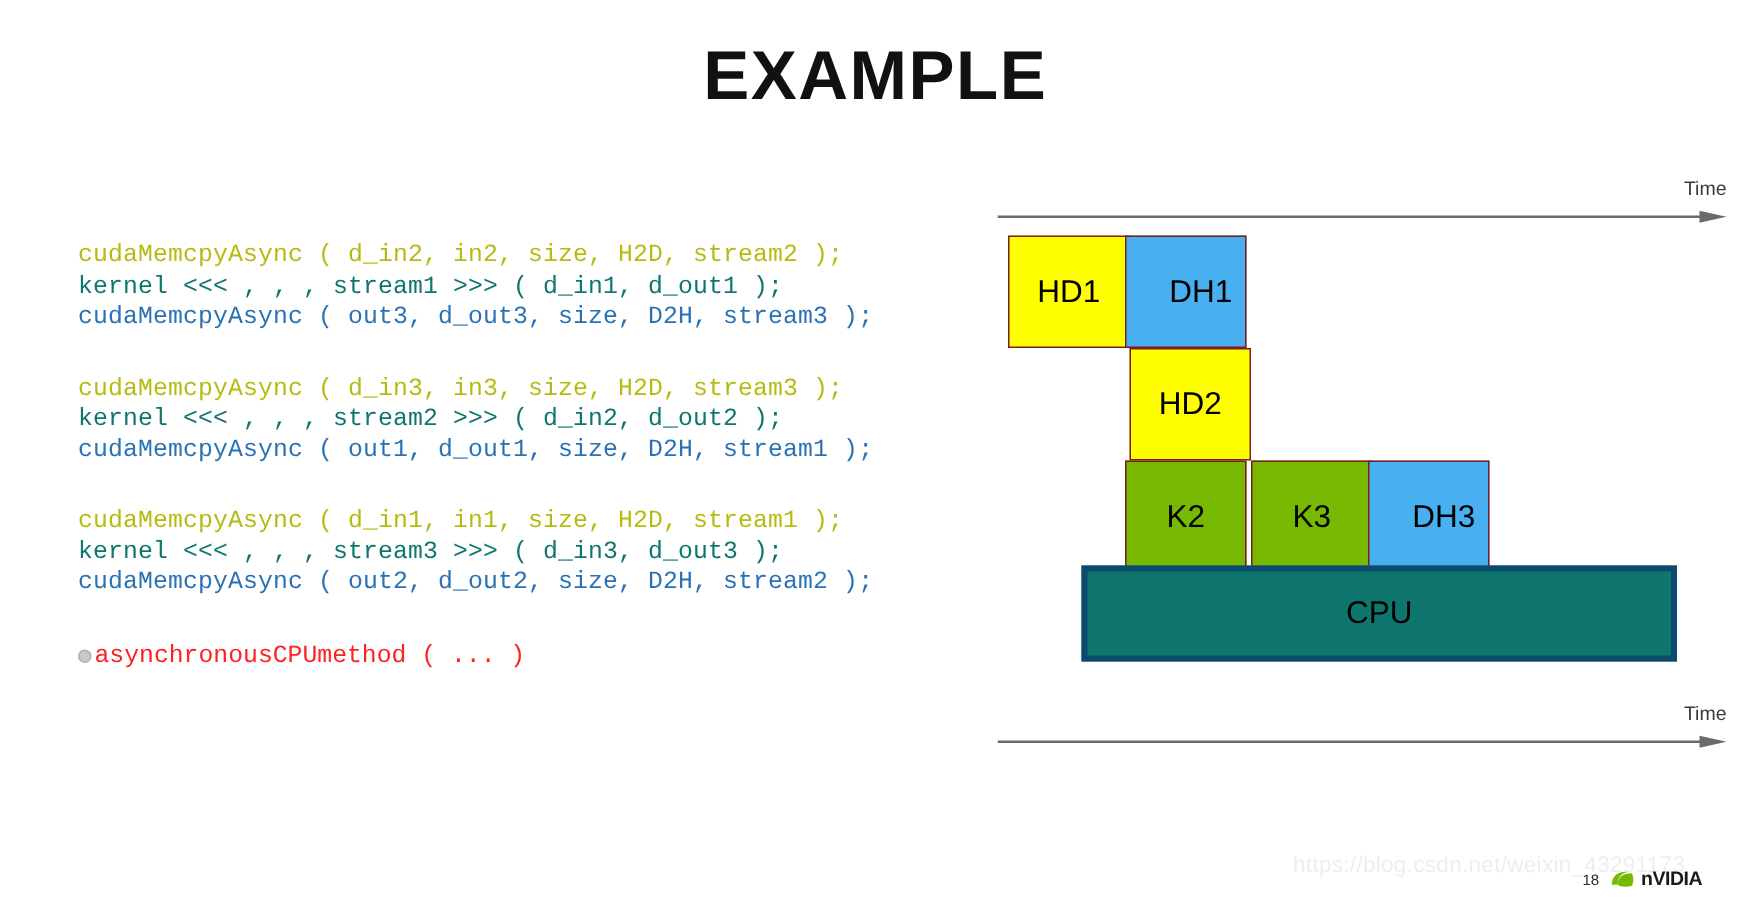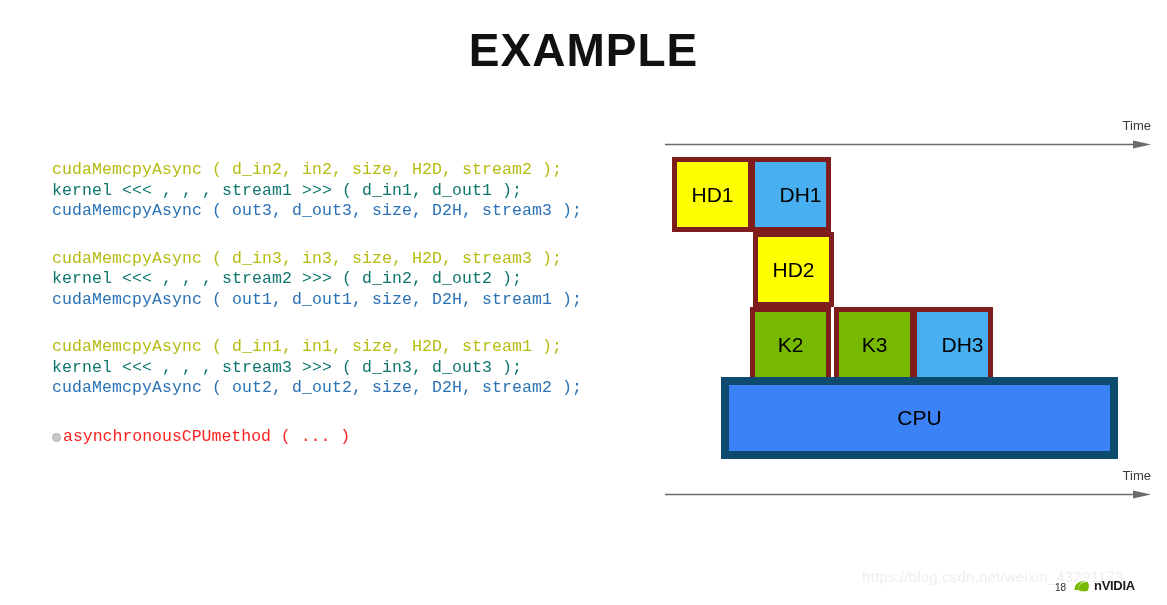--- a/index.html
+++ b/index.html
@@ -117,43 +117,43 @@
     top: 47px;
   }
   .row {
     position: absolute;
     display: flex;
   }
   .cell {
     width: 81px;
     height: 75px;
     box-sizing: border-box;
-    border: 5px solid #7f1d1d;
+    border: 1px solid #7f1d1d;
     margin-left: -3px;
     display: flex;
     align-items: center;
     justify-content: center;
     font-family: "Liberation Sans", sans-serif;
     font-size: 21px;
     color: #000000;
   }
   .cell:first-child { margin-left: 0; }
   .cell.hd { background: #ffff00; }
   .cell.k  { background: #76b900; }
   .cell.dh { background: #48b0f0; padding-left: 20px; }
 
   .cpu-bar {
     position: absolute;
     left: 56px;
     top: 267px;
     width: 397px;
-    height: 82px;
+    height: 64px;
     box-sizing: border-box;
-    background: #3b82f6;
-    border: 8px solid #0c4a6e;
+    background: #0f766e;
+    border: 4px solid #0c4a6e;
     display: flex;
     align-items: center;
     justify-content: center;
     font-family: "Liberation Sans", sans-serif;
     font-size: 21px;
     color: #000000;
     z-index: 5;
   }
 
   

